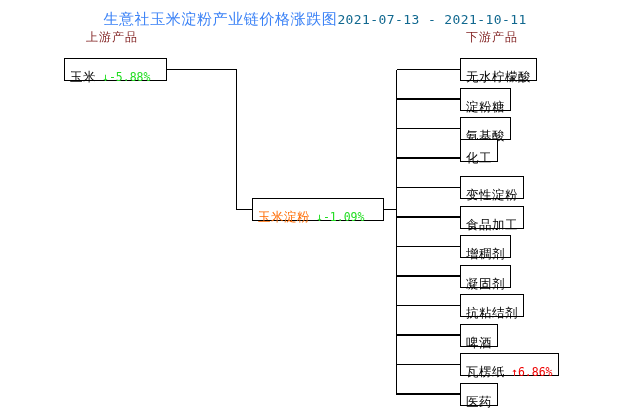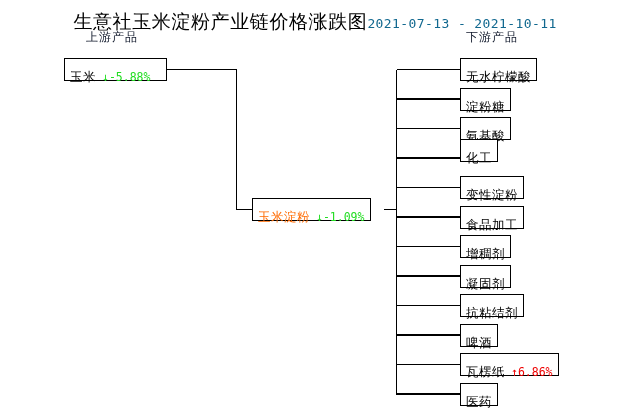--- a/index.html
+++ b/index.html
@@ -24,34 +24,34 @@
   }
   .title-bar {
     position: absolute;
     left: 0;
     top: 9px;
     width: 630px;
     text-align: center;
     white-space: nowrap;
   }
   .title-main {
-    font-size: 19px;
-    color: #000000;
+    font-size: 15px;
+    color: #3b82f6;
     letter-spacing: 0.6px;
   }
   .title-dates {
     font-size: 13px;
     color: #11688f;
     font-family: "DejaVu Sans Mono", "Liberation Mono", monospace;
     letter-spacing: 0.4px;
   }
   .col-head {
     position: absolute;
     font-size: 12px;
-    color: #0f172a;
+    color: #7f1d1d;
     letter-spacing: 1px;
     white-space: nowrap;
   }
   #head-upstream { left: 86px; top: 29px; }
   #head-downstream { left: 466px; top: 29px; }
 
   .node {
     position: absolute;
     box-sizing: border-box;
     border: 1.3px solid #000000;
@@ -68,21 +68,21 @@
   .chg {
     font-family: "DejaVu Sans Mono", "Liberation Mono", monospace;
     font-size: 11.5px;
     margin-left: 6px;
     letter-spacing: 0px;
   }
   .chg.up { color: #ee0000; }
   .chg.down { color: #22dd22; }
 
   #node-corn { left: 64px; top: 58px; width: 103px; }
-  #node-starch { left: 252px; top: 198px; width: 119px; }
+  #node-starch { left: 252px; top: 198px; width: 132px; }
 
   .leaf { left: 460px; }
 
   svg line, svg path { shape-rendering: crispEdges; }
 </style>
 </head>
 <body>
 
 <div id="chain">
 

